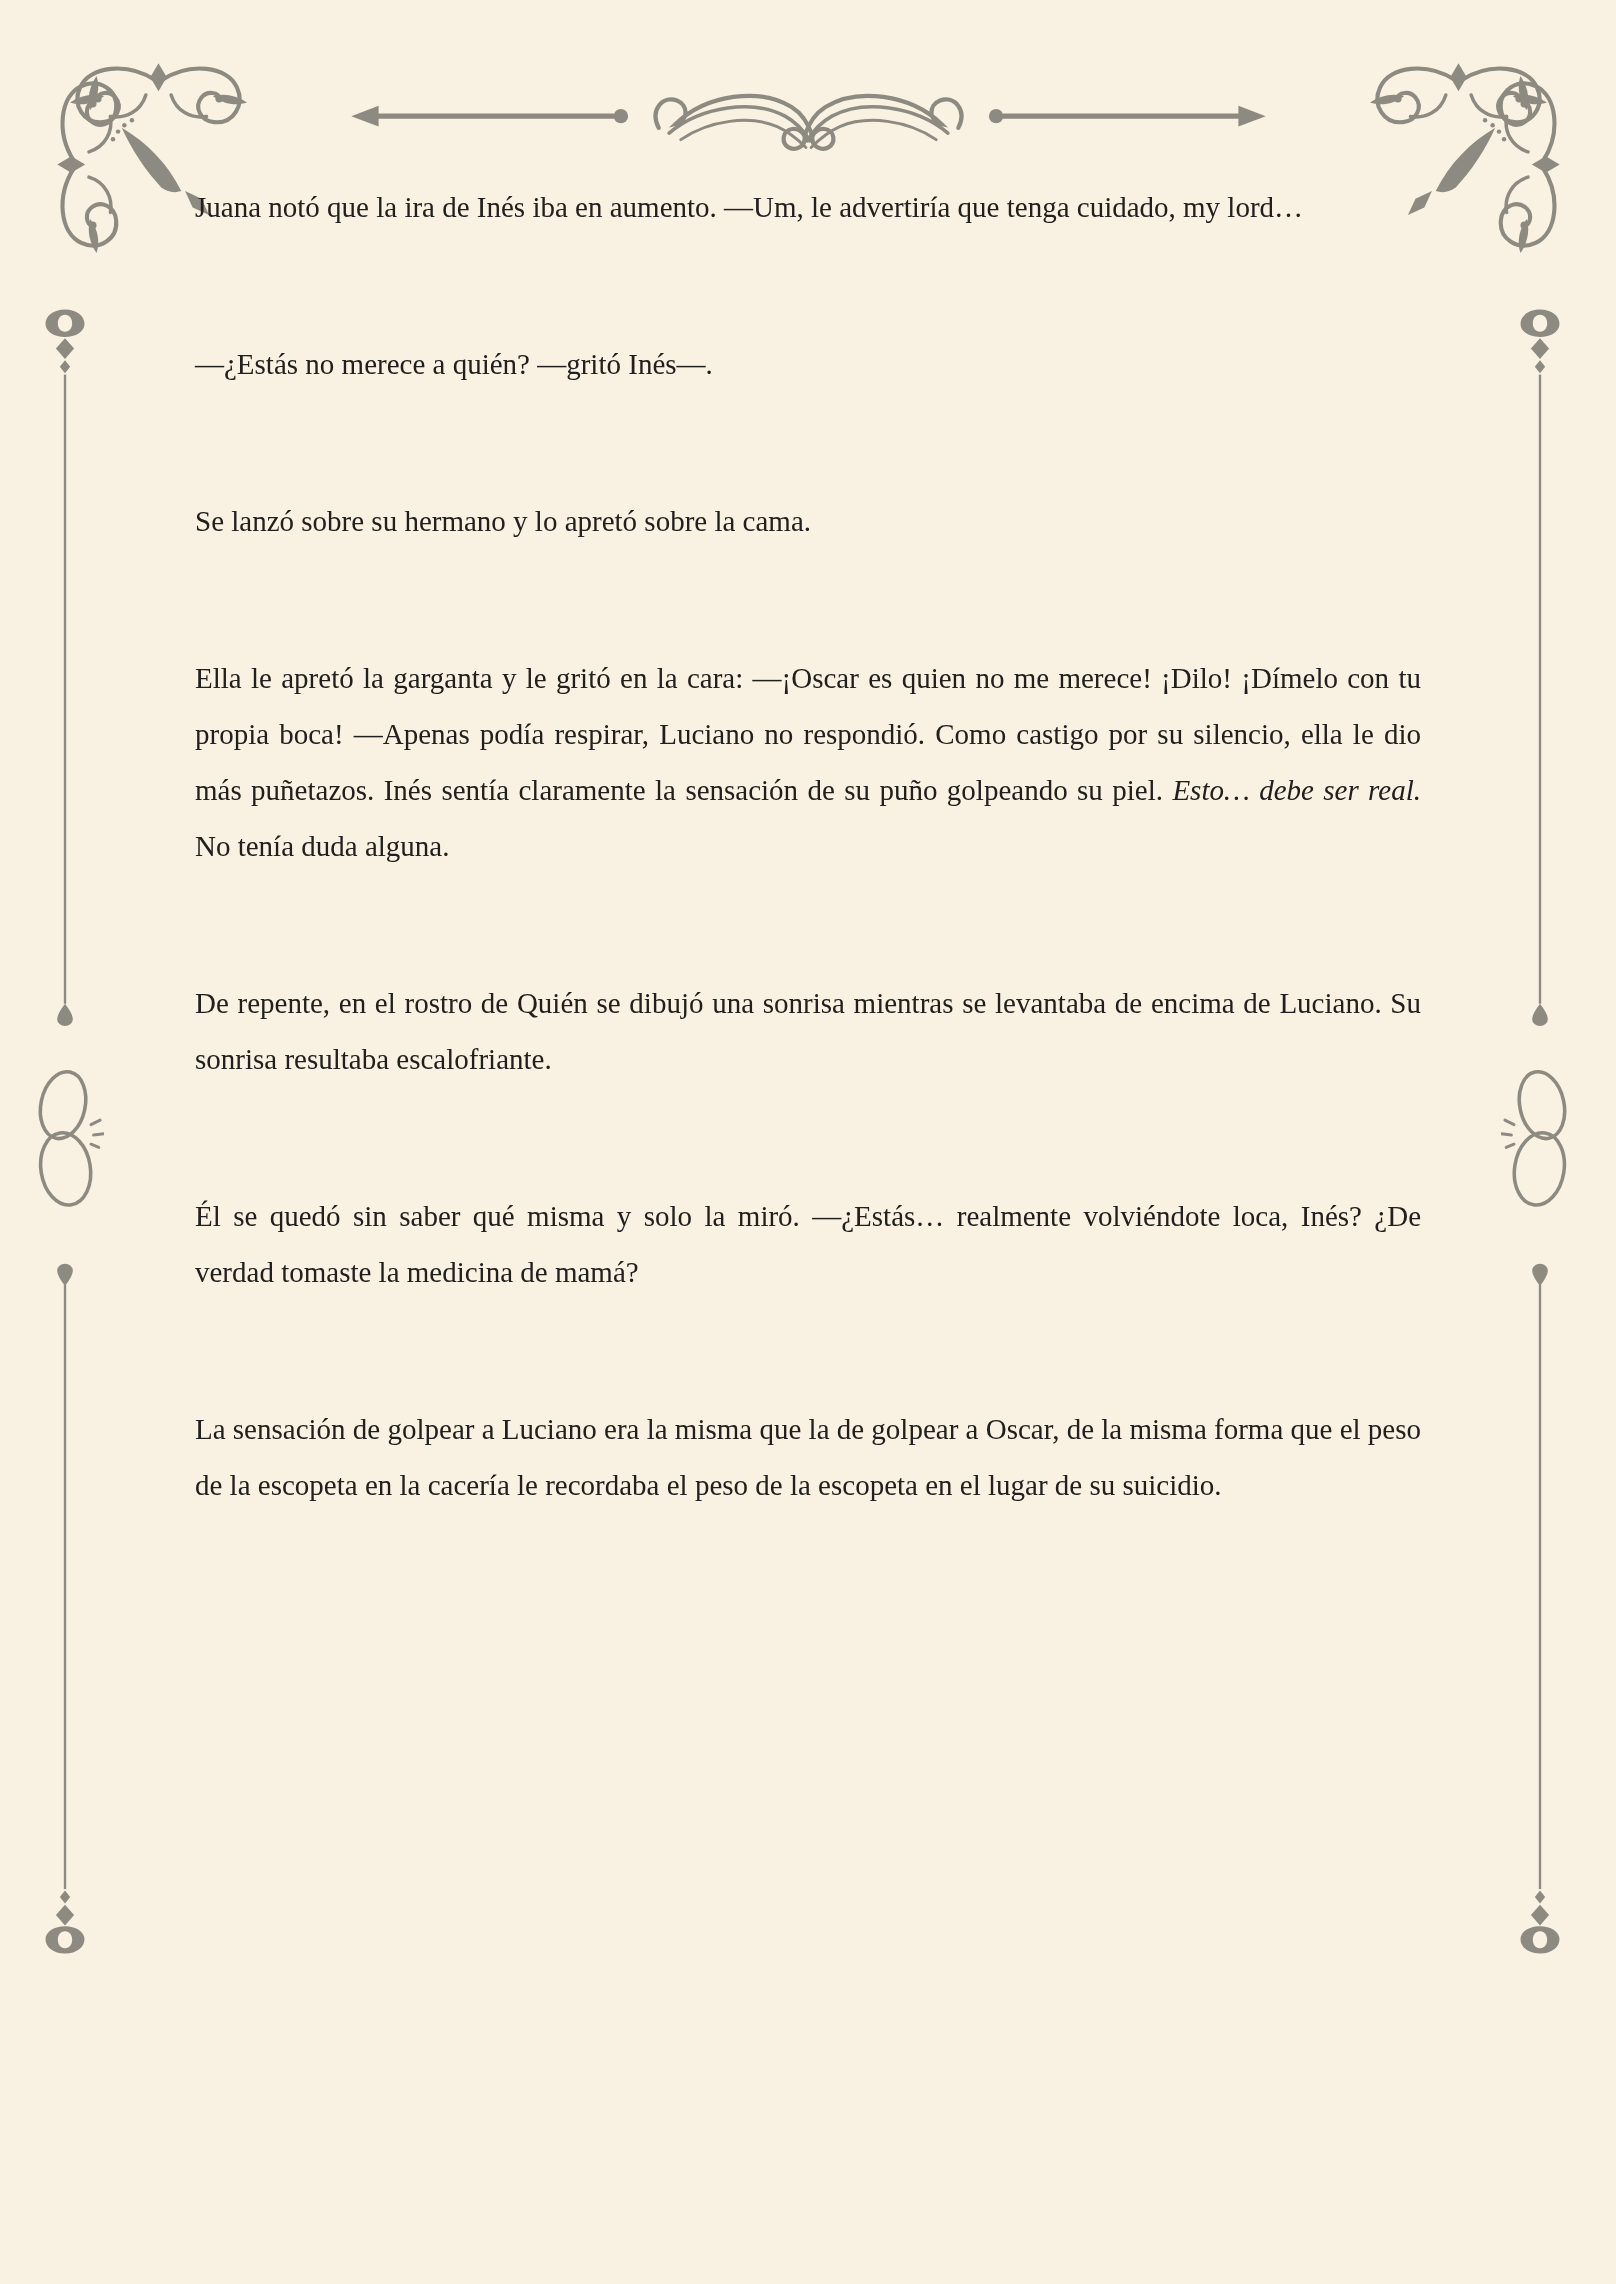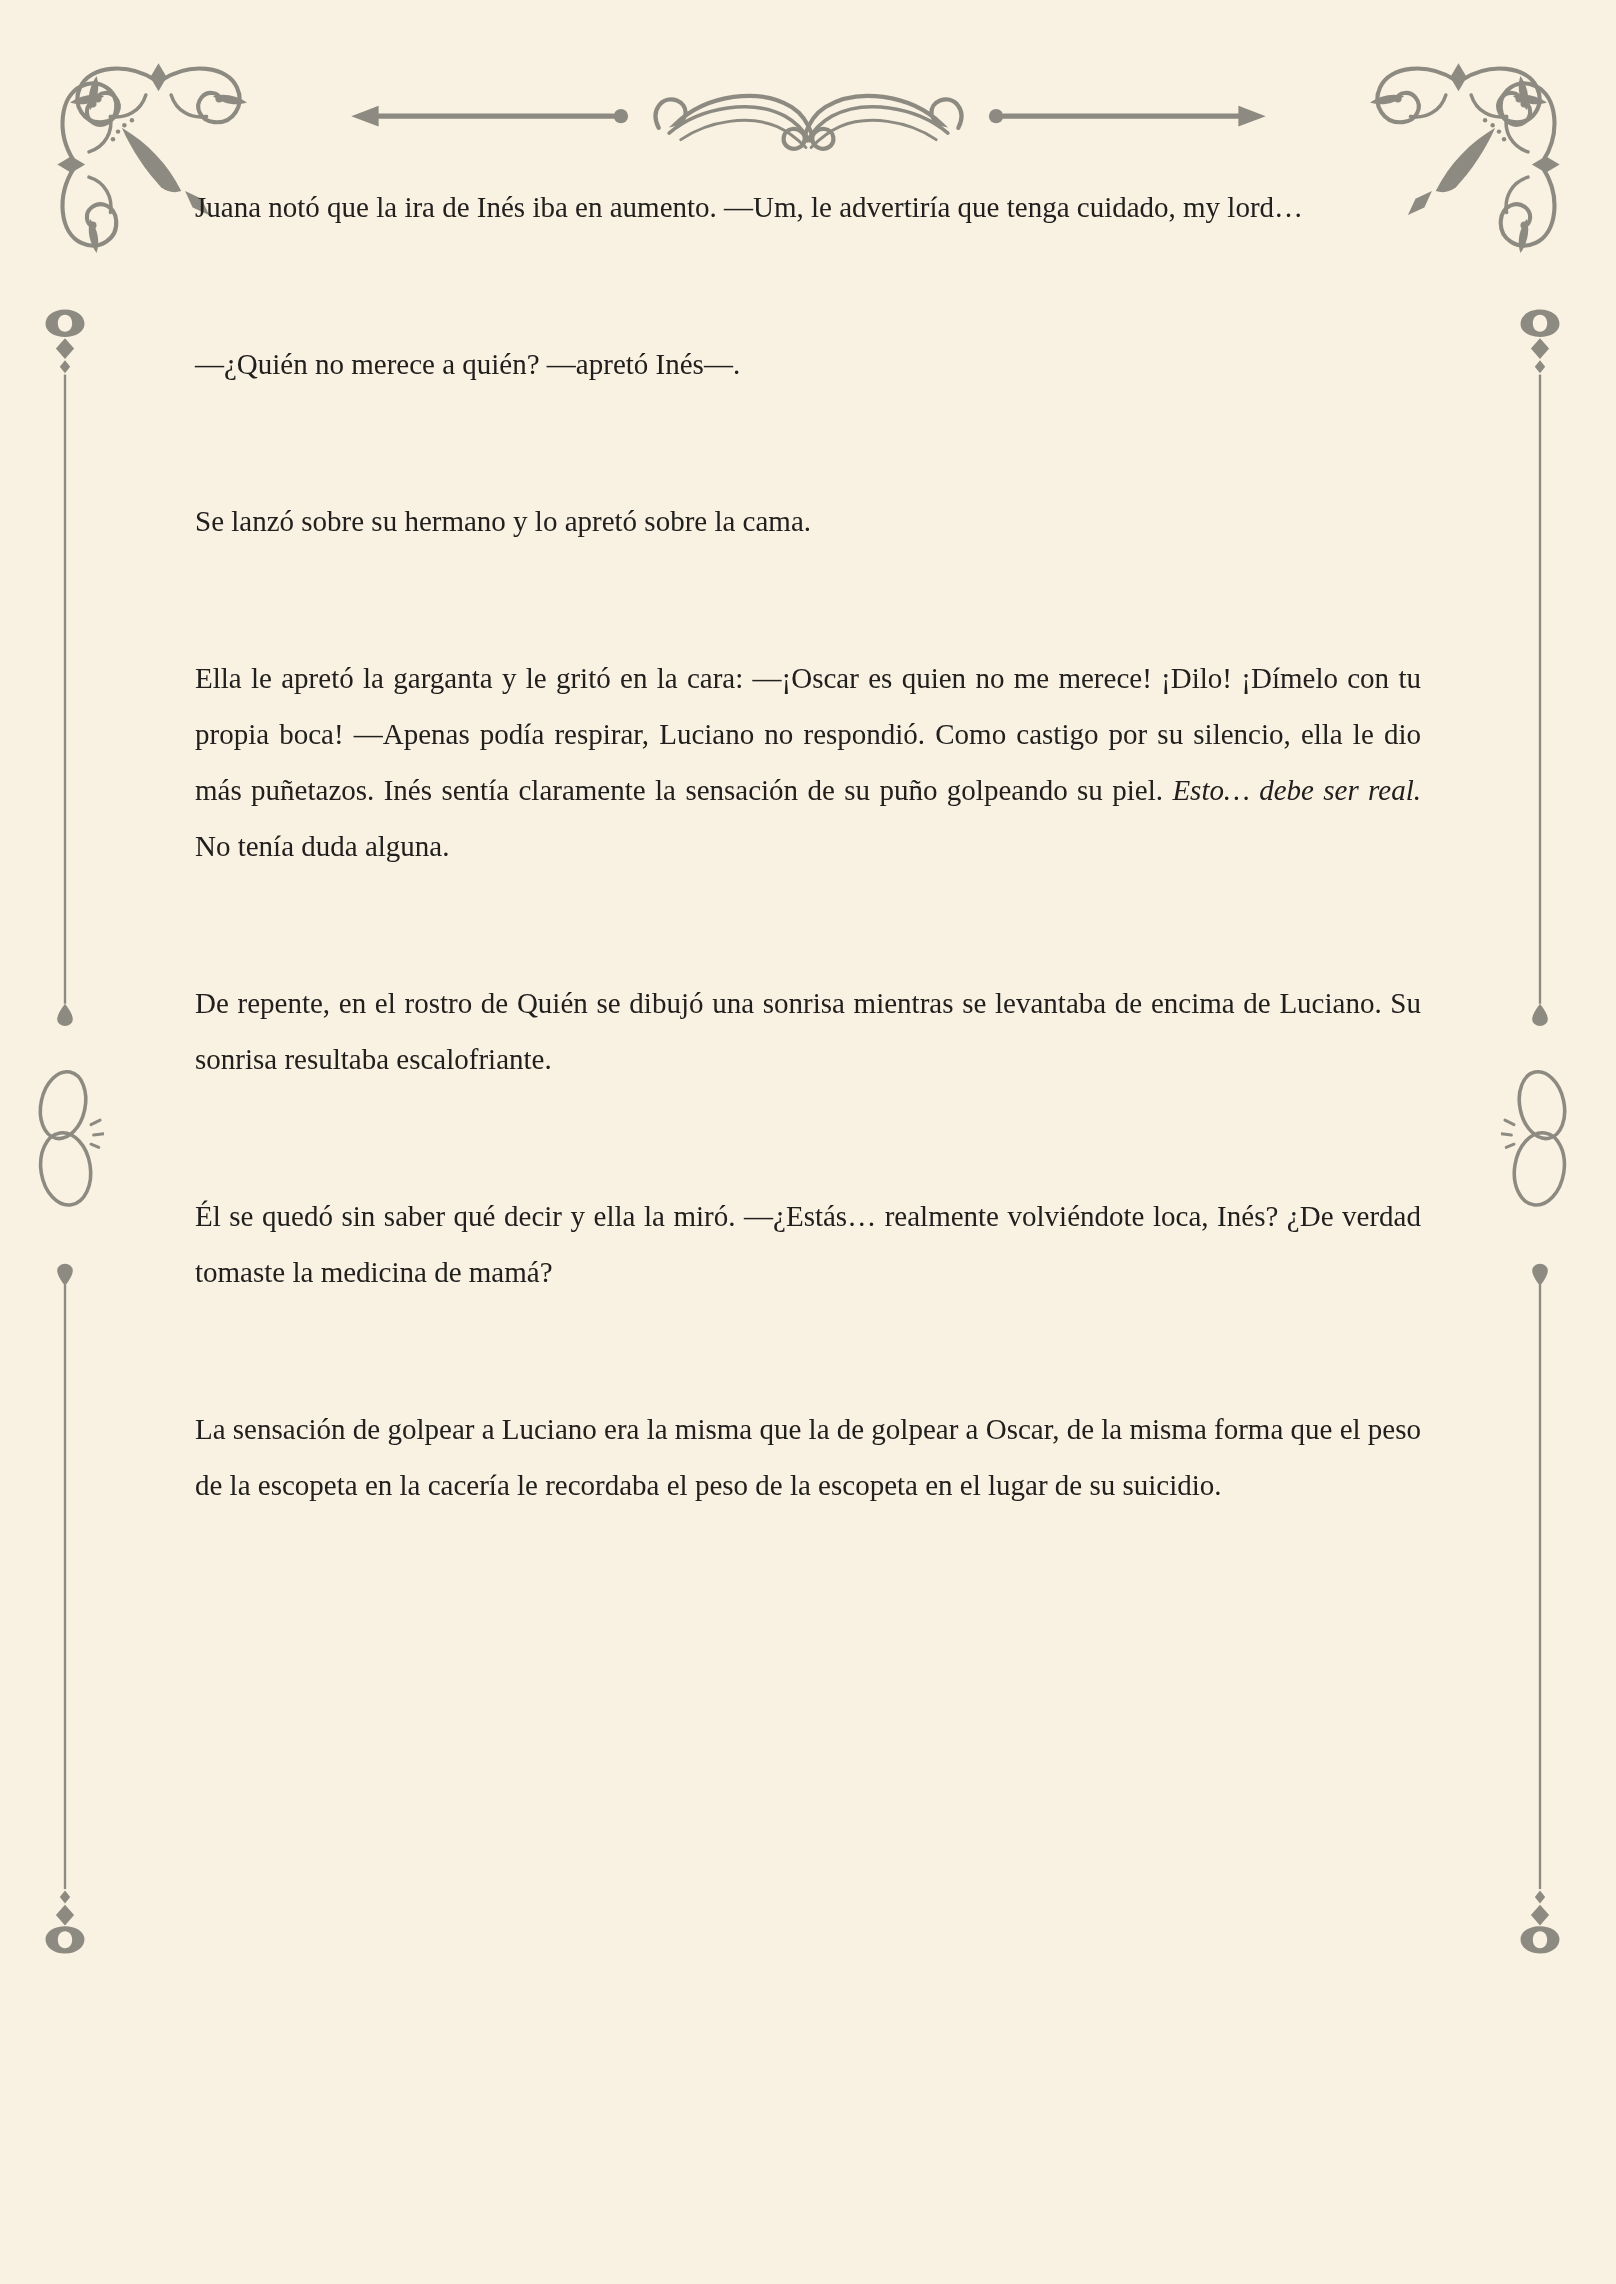--- a/index.html
+++ b/index.html
@@ -145,22 +145,22 @@
 
   <svg class="deco rail left" viewBox="0 0 120 2545" width="78" height="1657">
       <use href="#rail-sym"></use>
     </svg>
   <svg class="deco rail right" viewBox="0 0 120 2545" width="78" height="1657">
       <use href="#rail-sym"></use>
     </svg>
 
   <div class="text-column">
       <p><span>Juana notó que la ira de Inés iba en aumento. —Um, le advertiría que tenga cuidado, my lord…</span></p>
-      <p><span>—¿Quién no merece a quién? —apretó Inés—.</span></p>
+      <p><span>—¿Estás no merece a quién? —gritó Inés—.</span></p>
       <p><span>Se lanzó sobre su hermano y lo apretó sobre la cama.</span></p>
       <p><span>Ella le apretó la garganta y le gritó en la cara: —¡Oscar es quien no me merece! ¡Dilo! ¡Dímelo con tu propia boca! —Apenas podía respirar, Luciano no respondió. Como castigo por su silencio, ella le dio más puñetazos. Inés sentía claramente la sensación de su puño golpeando su piel. </span><em>Esto… debe ser real.</em><span> No tenía duda alguna.</span></p>
       <p><span>De repente, en el rostro de Quién se dibujó una sonrisa mientras se levantaba de encima de Luciano. Su sonrisa resultaba escalofriante.</span></p>
-      <p><span>Él se quedó sin saber qué decir y ella la miró. —¿Estás… realmente volviéndote loca, Inés? ¿De verdad tomaste la medicina de mamá?</span></p>
+      <p><span>Él se quedó sin saber qué misma y solo la miró. —¿Estás… realmente volviéndote loca, Inés? ¿De verdad tomaste la medicina de mamá?</span></p>
       <p><span>La sensación de golpear a Luciano era la misma que la de golpear a Oscar, de la misma forma que el peso de la escopeta en la cacería le recordaba el peso de la escopeta en el lugar de su suicidio.</span></p>
     </div>
 
 </div>
 
 
 </body></html>

